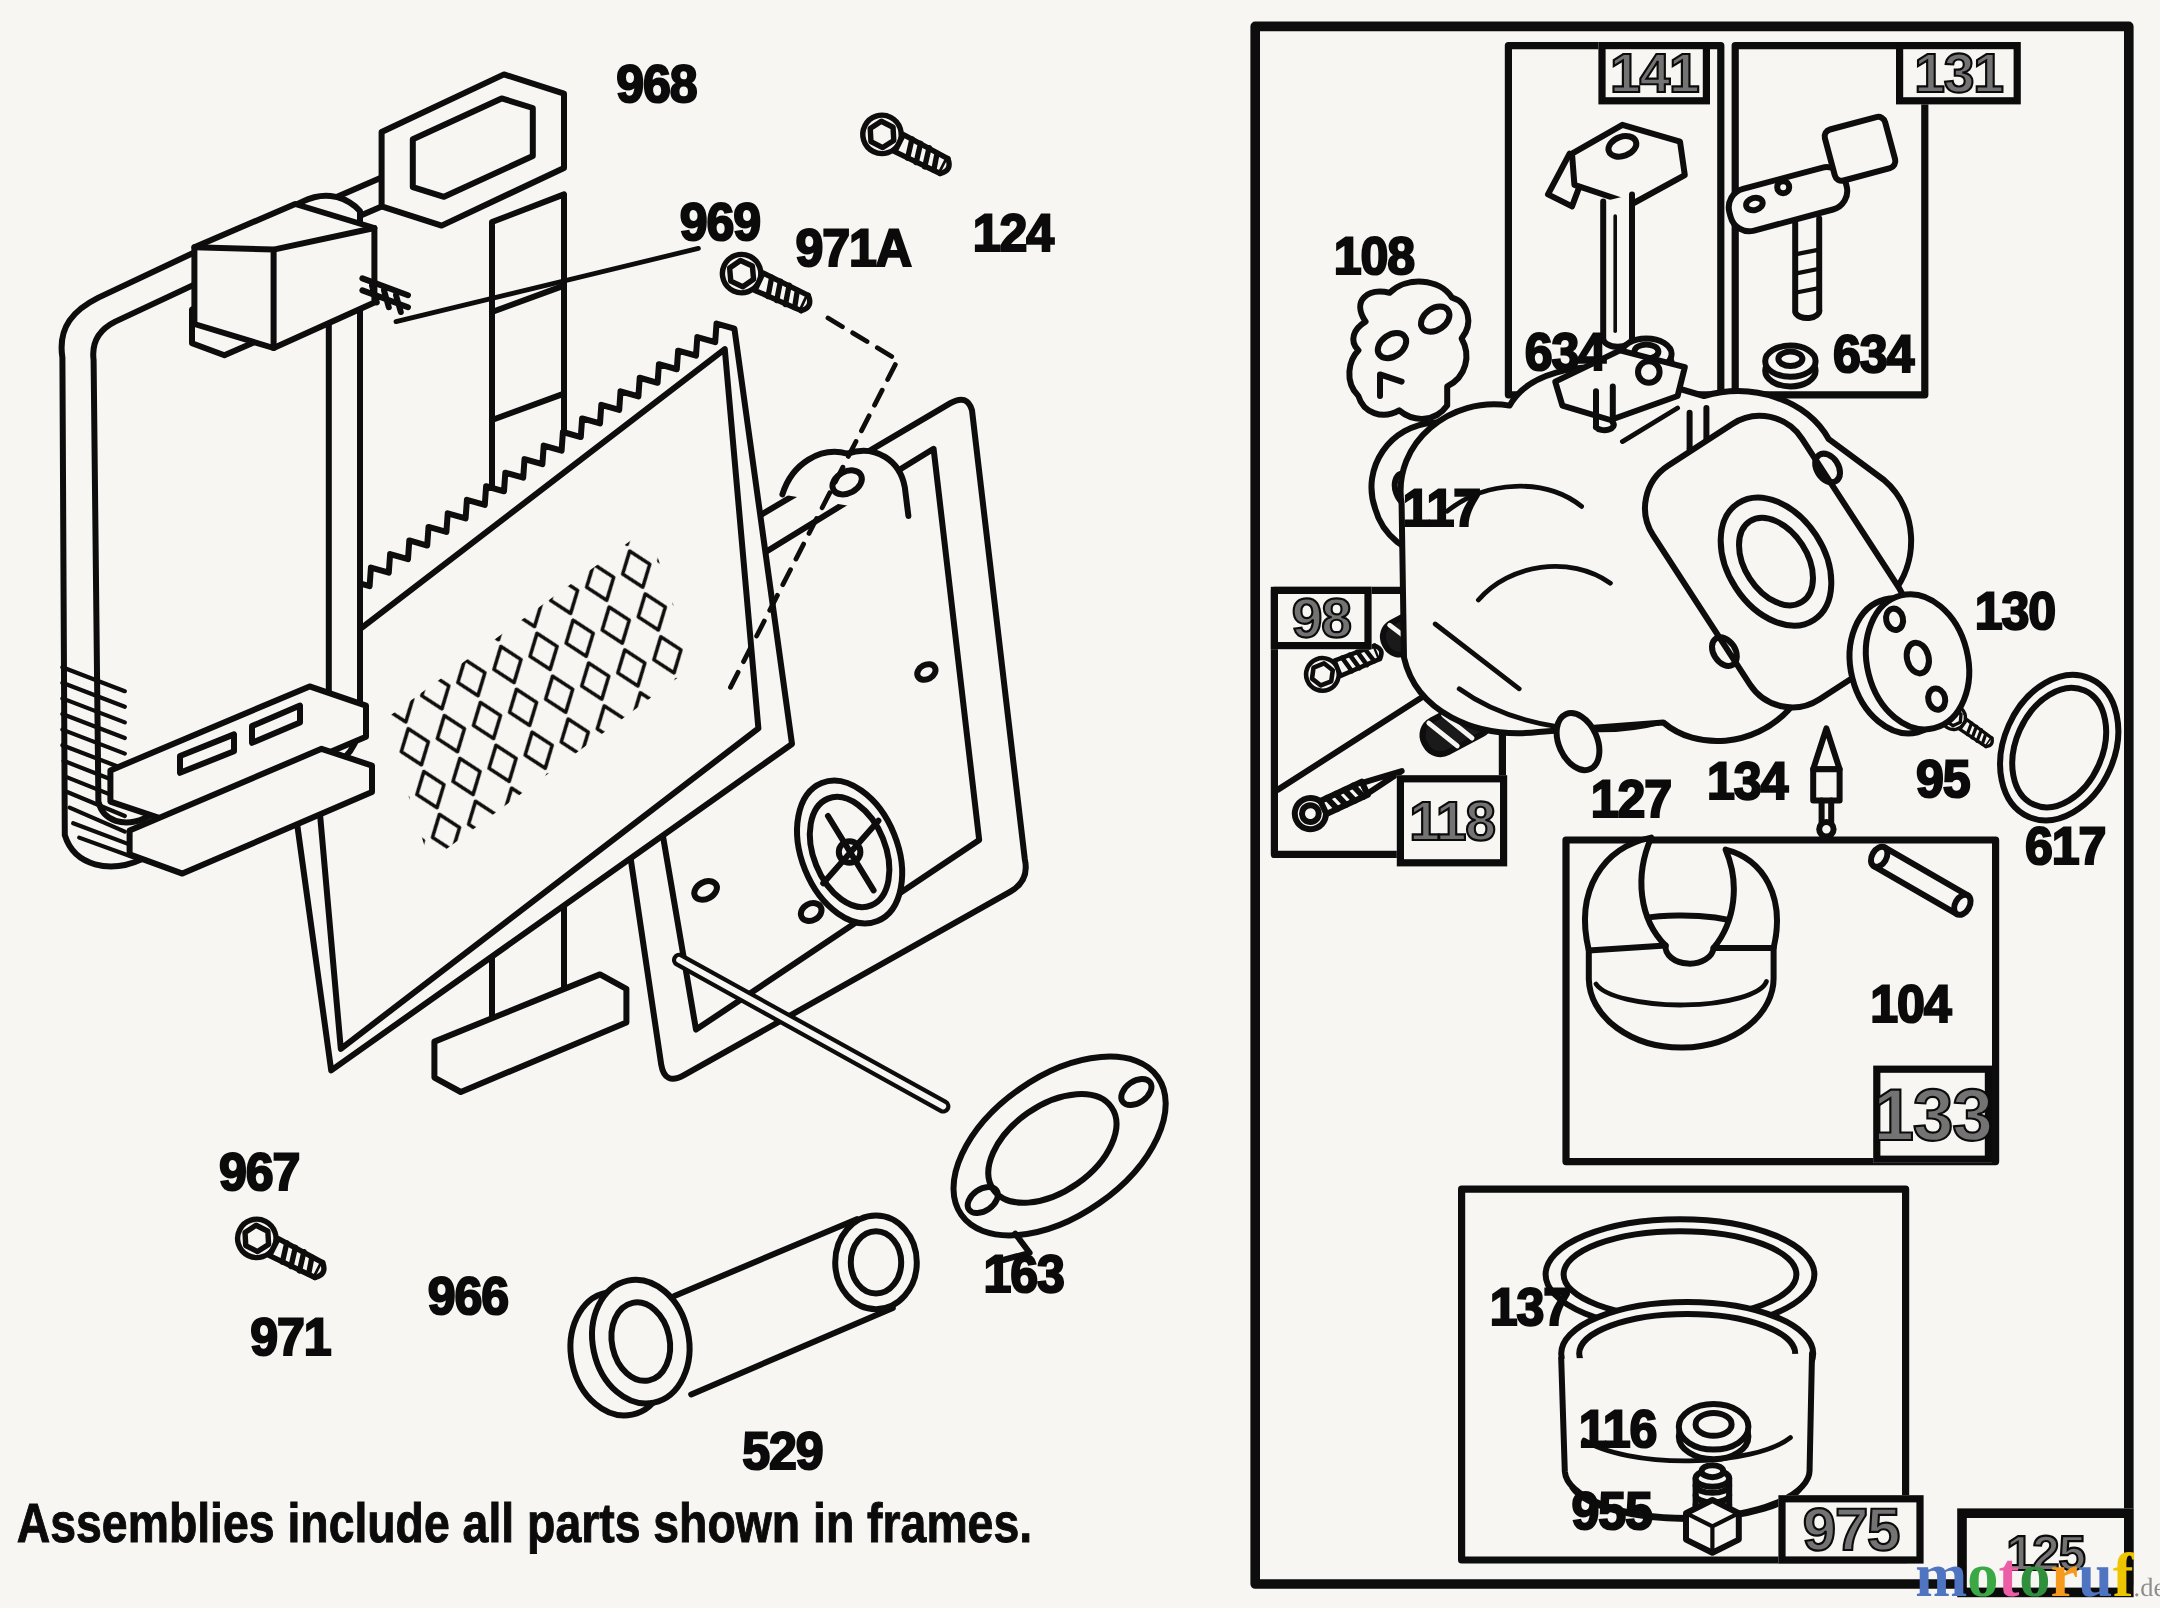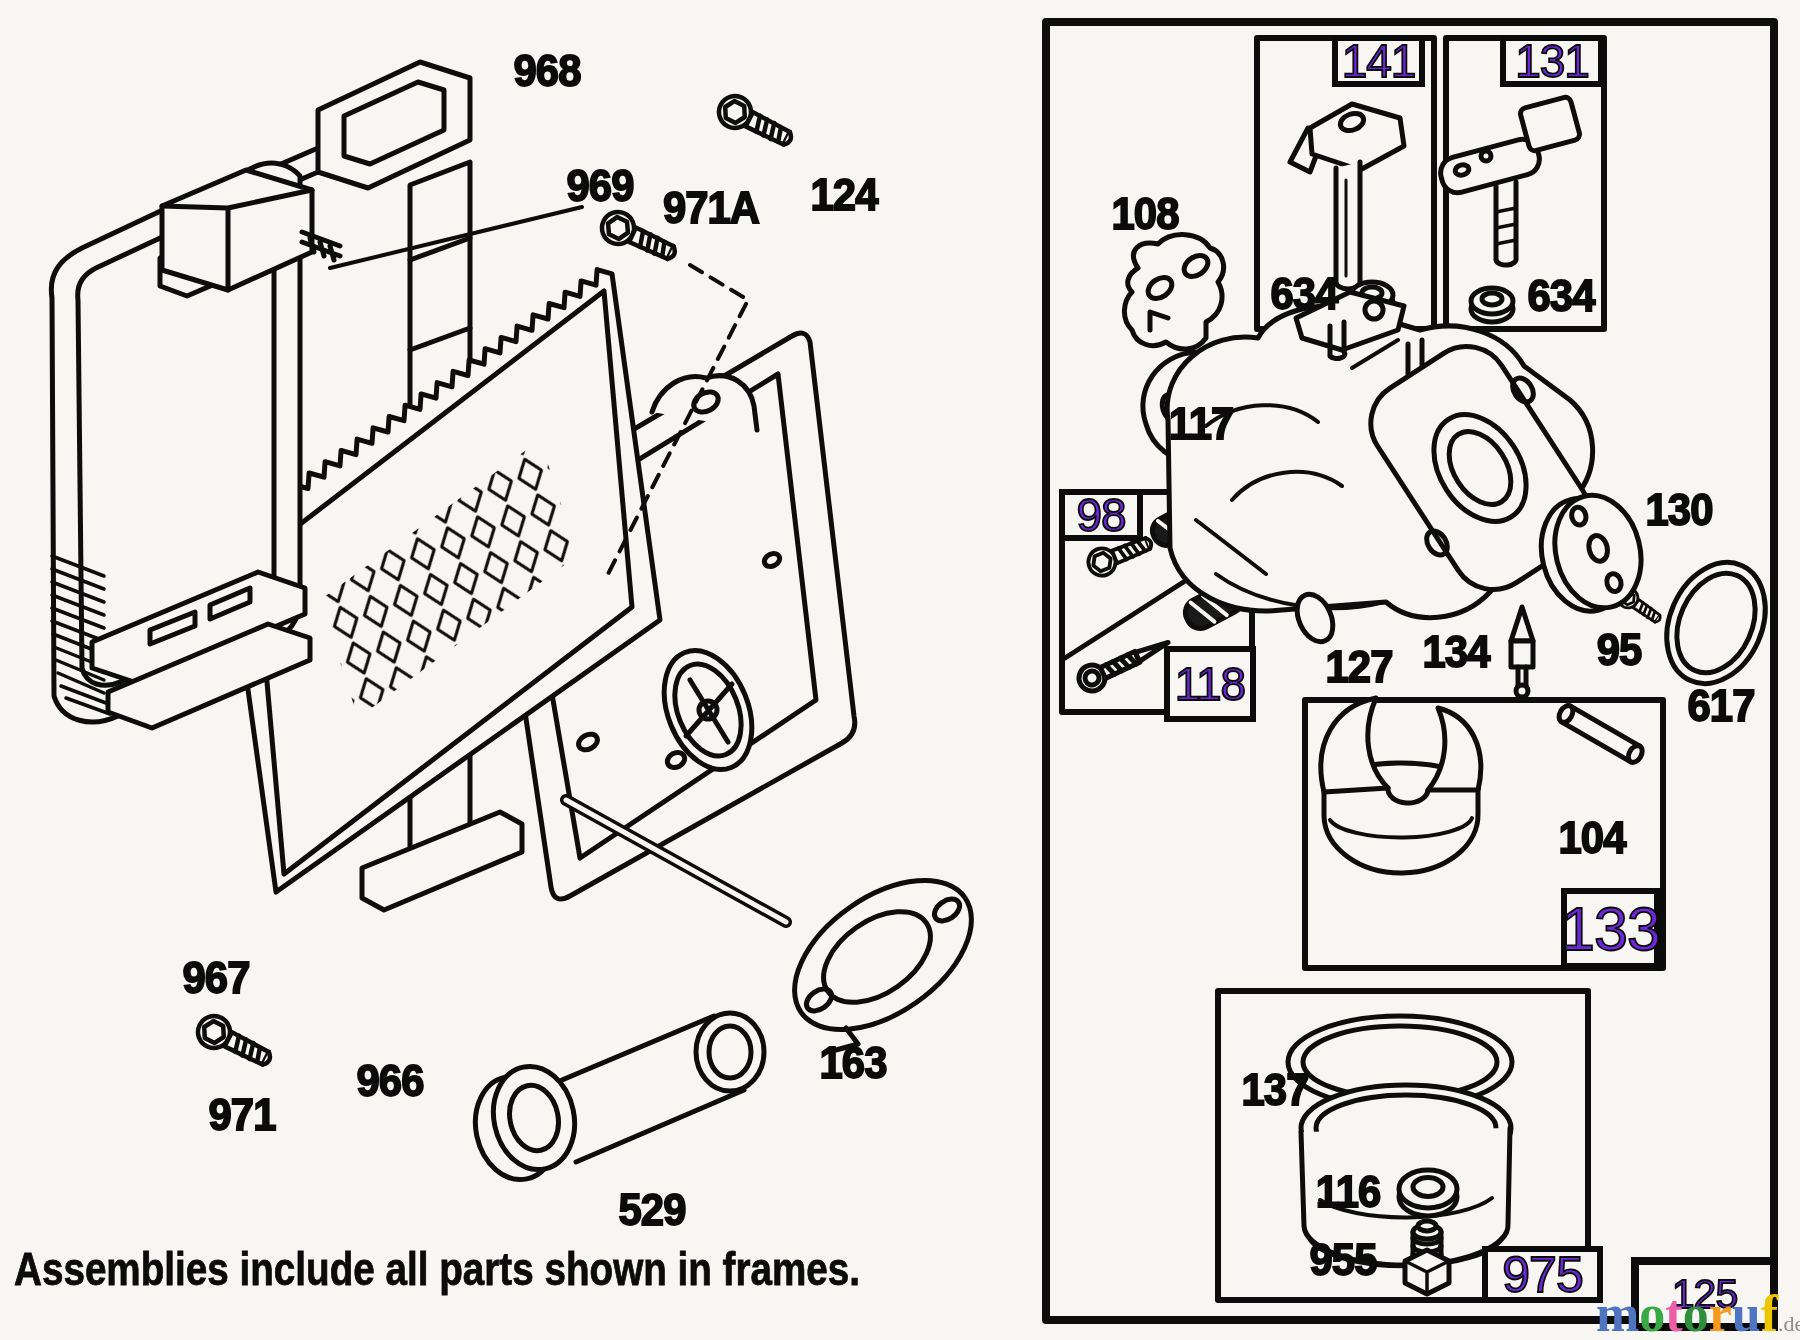--- a/index.html
+++ b/index.html
@@ -8,21 +8,21 @@
     font-family:"Liberation Sans", sans-serif;overflow:hidden;text-align:right;
   }
   #artwork{position:absolute;left:0;top:0;z-index:1;}
   .plabel{
     position:absolute;z-index:5;color:#0b0b0b;font-weight:700;font-size:44px;
     -webkit-text-stroke:1.8px #0b0b0b;letter-spacing:-1px;white-space:nowrap;
     transform:translate(-50%,-50%) scaleX(.95);
   }
   .flabel{
     position:absolute;z-index:6;box-sizing:border-box;border:6px solid #0b0b0b;
-    background:#f7f6f2;color:#6d28d9;font-weight:400;font-size:46px;
+    background:#f7f6f2;color:#737373;font-weight:700;font-size:46px;
     -webkit-text-stroke:1.8px #0b0b0b;display:flex;align-items:center;justify-content:center;
     letter-spacing:-1px;
   }
   #caption{
     position:absolute;left:14px;top:1242px;z-index:5;color:#0b0b0b;
     font-size:46px;font-weight:700;letter-spacing:0;
     transform:scaleX(.84);transform-origin:left top;white-space:nowrap;
     -webkit-text-stroke:0.8px #0b0b0b;
   }
   #logo{
@@ -314,21 +314,21 @@
   <div class="plabel" style="left:1456px;top:652px">134</div>
   <div class="plabel" style="left:1619px;top:650px">95</div>
   <div class="plabel" style="left:1679px;top:510px">130</div>
   <div class="plabel" style="left:1721px;top:706px">617</div>
   <div class="plabel" style="left:1592px;top:838px">104</div>
   <div class="plabel" style="left:1275px;top:1090px">137</div>
   <div class="plabel" style="left:1348px;top:1192px">116</div>
   <div class="plabel" style="left:1343px;top:1260px">955</div>
 
   <div class="flabel" style="left:1332px;top:35px;width:93px;height:52px">141</div>
-  <div class="flabel" style="left:1500px;top:35px;width:104px;height:52px">131</div>
+  <div class="flabel" style="left:1580px;top:35px;width:104px;height:52px">131</div>
   <div class="flabel" style="left:1059px;top:489px;width:84px;height:52px">98</div>
   <div class="flabel" style="left:1164px;top:646px;width:92px;height:76px">118</div>
   <div class="flabel" style="left:1561px;top:888px;width:99px;height:81px;font-size:61px">133</div>
   <div class="flabel" style="left:1482px;top:1246px;width:121px;height:57px;font-size:50px">975</div>
   <div class="flabel" style="left:1631px;top:1257px;width:147px;height:74px;font-size:41px;border-width:8px">125</div>
 
   <div id="caption">Assemblies include all parts shown in frames.</div>
 
   <div id="logo">
     <span><span style="color: rgb(79, 116, 194);">m</span><span style="color: rgb(58, 168, 69);">o</span><span style="color: rgb(236, 95, 167);">t</span><span style="color: rgb(47, 143, 60);">o</span><span style="color: rgb(245, 154, 29);">r</span><span style="color: rgb(79, 116, 194);">u</span><span style="color: rgb(237, 198, 0);">f</span></span><span class="suffix" style="color: rgb(141, 141, 141);">.de</span>

